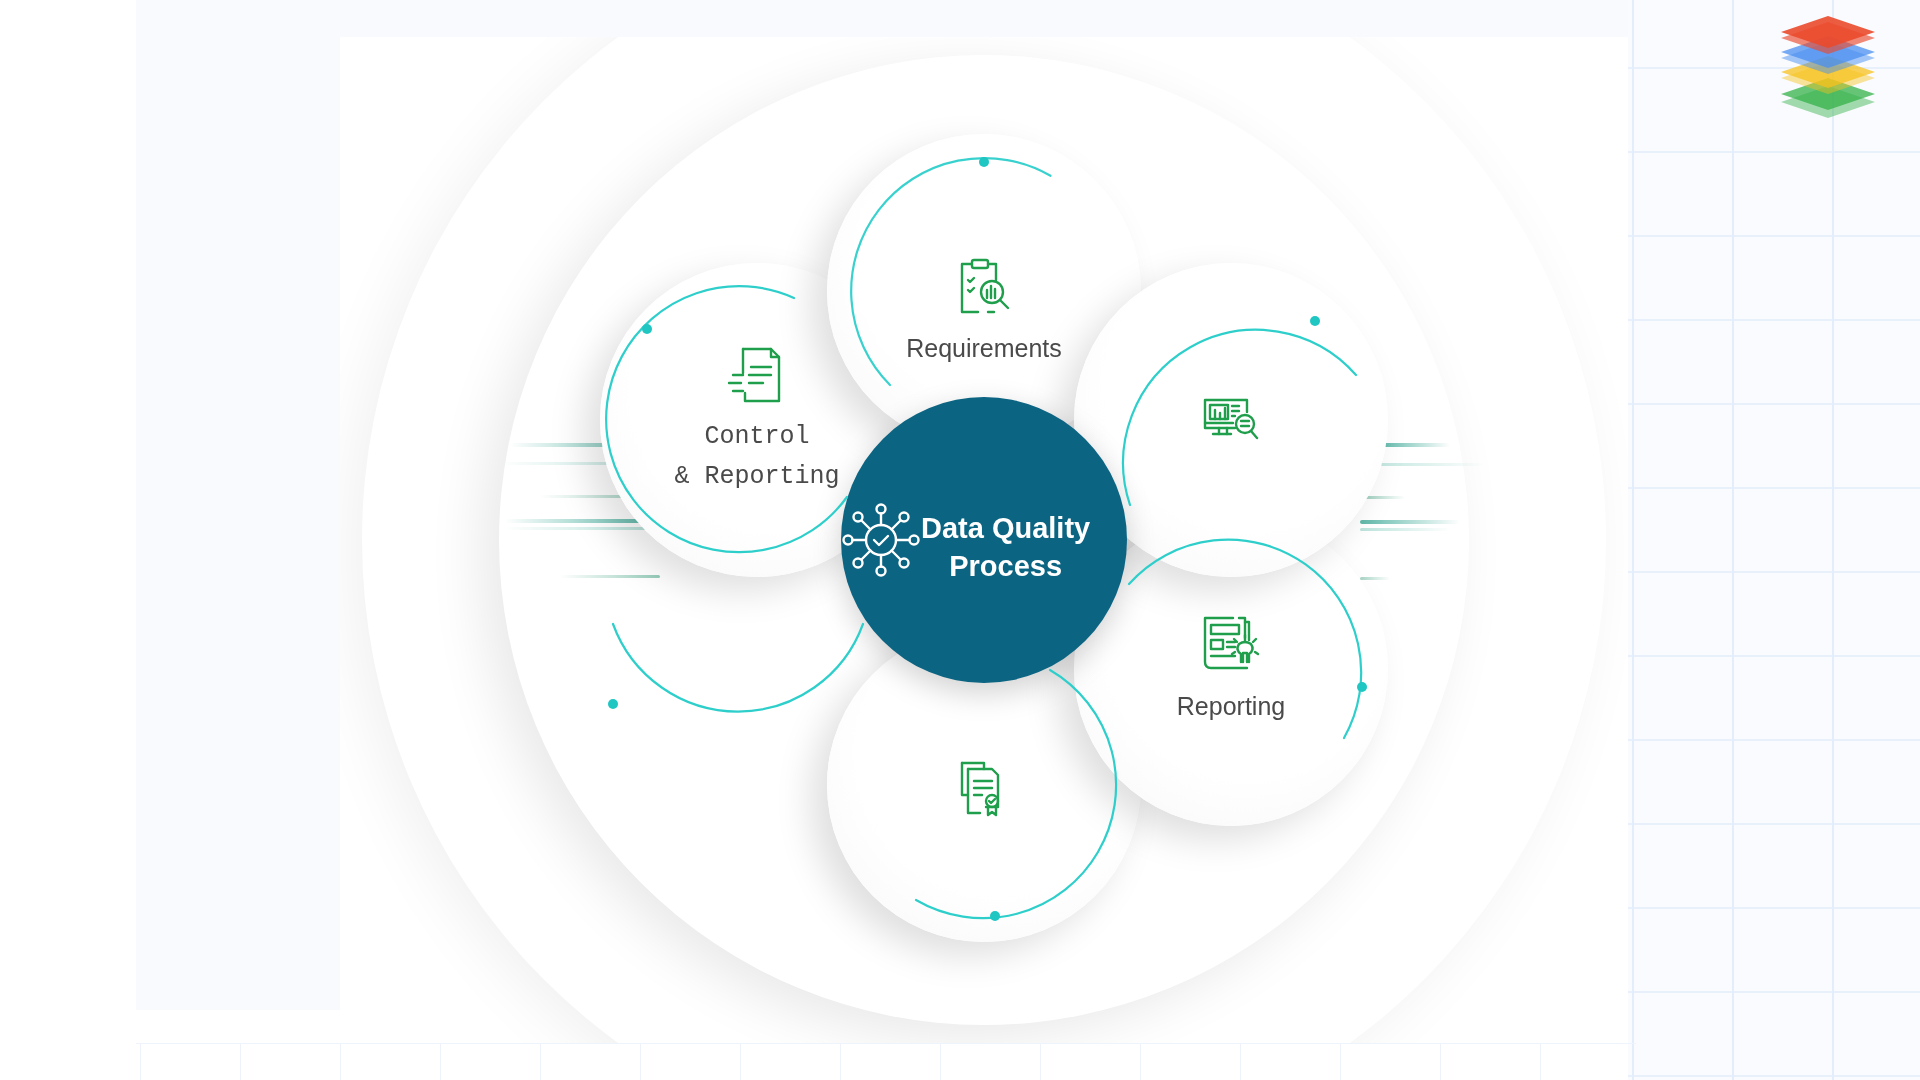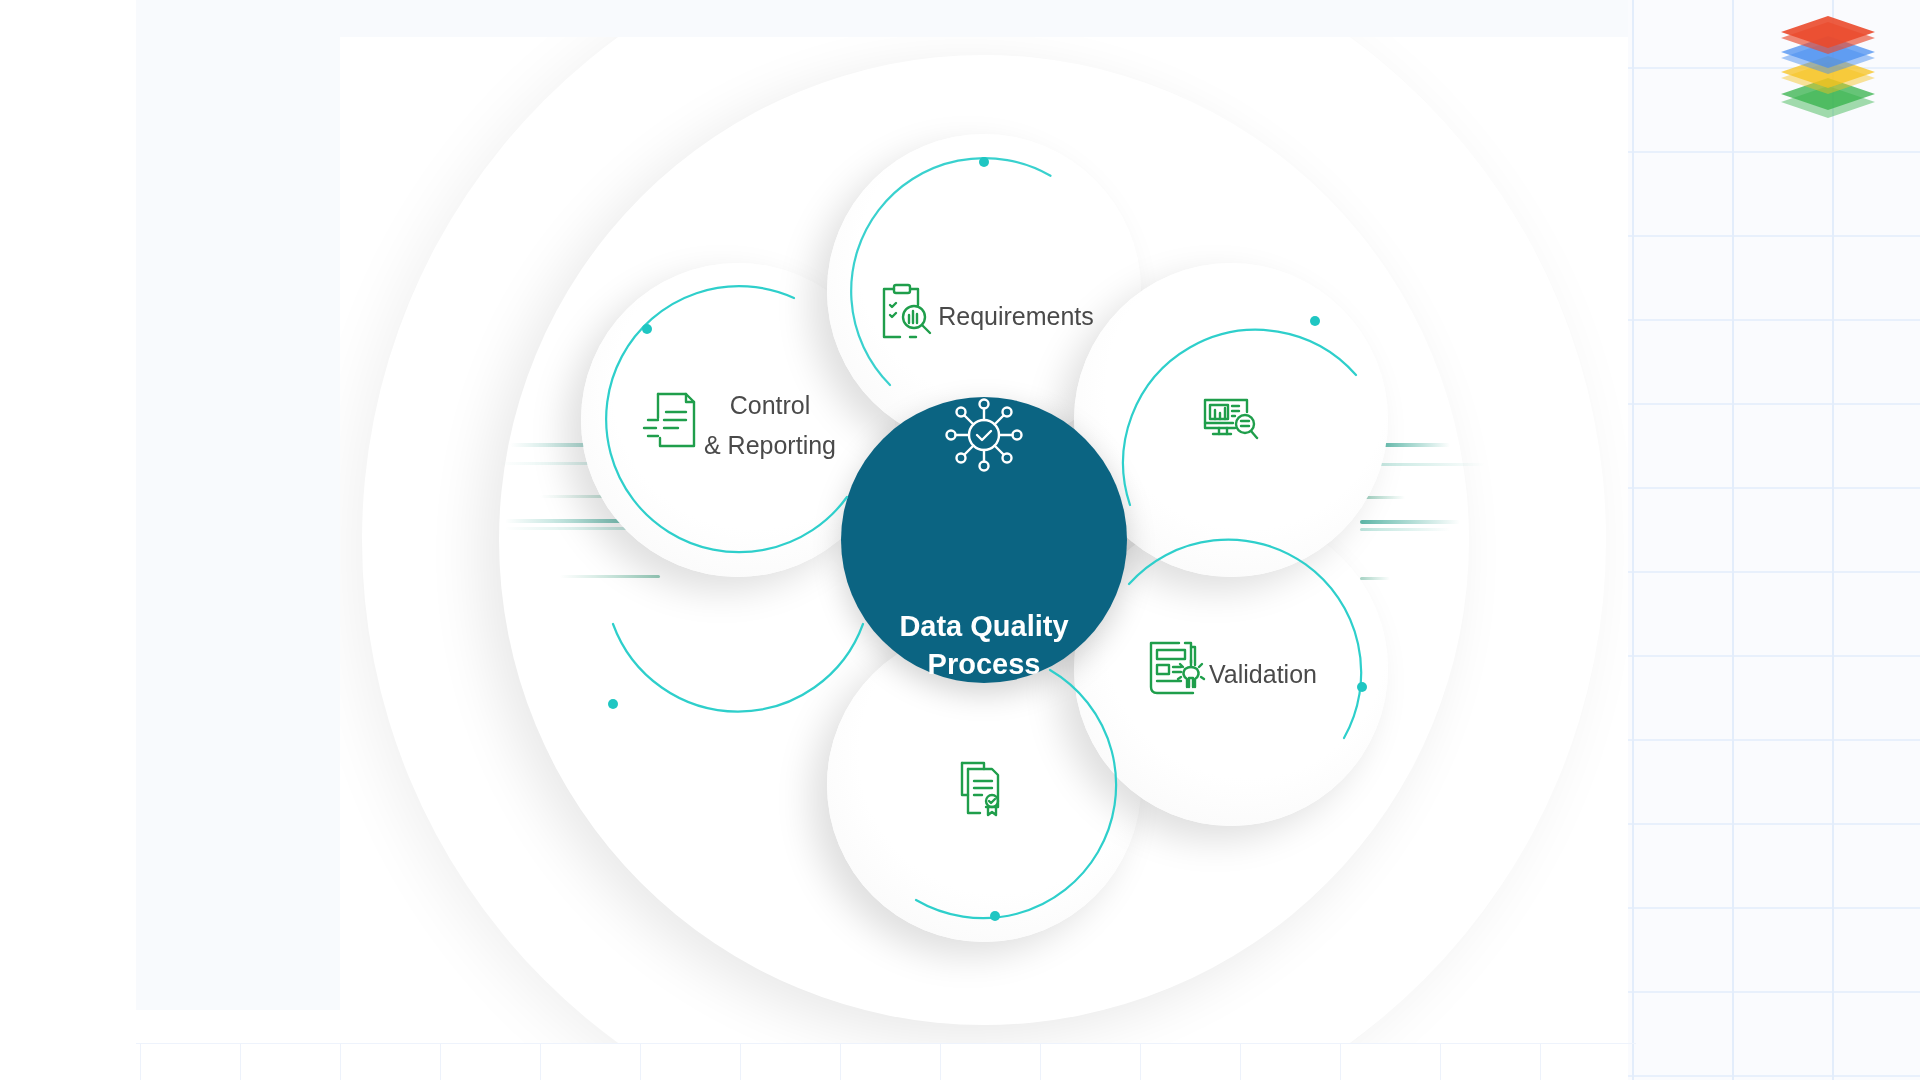--- a/index.html
+++ b/index.html
@@ -49,32 +49,32 @@
   }
   .streaks { position:absolute; }
   .streak { position:absolute; height:4px; border-radius:2px; }
   .petal {
     position:absolute; width:314px; height:314px; border-radius:50%;
     background:radial-gradient(circle at 55% 40%, #ffffff 55%, #f6f6f6 100%);
     box-shadow: -16px 14px 36px rgba(0,0,0,0.13);
   }
   .petal-content {
     position:absolute; left:0; top:0; width:314px; height:314px;
-    display:flex; flex-direction:row; align-items:center; justify-content:center;
+    display:flex; flex-direction:column; align-items:center; justify-content:center;
   }
   .petal-icon { width:64px; height:64px; }
   .petal-label {
     margin-top:10px; text-align:center; color:#4a4a4a;
     font-size:25px; line-height:40px; white-space:pre-line;
   }
   .center-hub {
     position:absolute; left:841px; top:397px; width:286px; height:286px;
     border-radius:50%; background:#0b6482;
     box-shadow: 0 10px 30px rgba(0,0,0,0.18);
-    display:flex; flex-direction:column; align-items:center; justify-content:space-between;
+    display:flex; flex-direction:row; align-items:center; justify-content:flex-start;
   }
   .center-title {
     color:#ffffff; font-weight:bold; font-size:29px; line-height:38px;
     text-align:center; white-space:pre-line; margin-top:14px;
   }
   .arcs { position:absolute; left:0; top:0; width:1920px; height:1080px; pointer-events:none; }
   .logo { position:absolute; left:1778px; top:14px; width:100px; height:106px; }
 </style>
 </head>
 <body>
@@ -136,25 +136,25 @@
             <path d="M28 35 H36"></path>
             <path d="M12 44 H36"></path>
           <path d="M42 50 V42 Q36 38 40 32 Q46 28 52 32 Q56 38 50 42 V50"></path>
           <path d="M44 50 V41 H48 V50"></path>
           <path d="M38 30 l-3 -3"></path>
             <path d="M54 30 l3 -3"></path>
             <path d="M36 40 l-3 2"></path>
             <path d="M56 40 l3 2"></path>
             <path d="M46 26 V23"></path>
         </svg>
-        <div class="petal-label">Validation</div>
-      </div>
-    </div>
-
-    <div class="petal" style="left:581px; top:263px;">
+        <div class="petal-label">Reporting</div>
+      </div>
+    </div>
+
+    <div class="petal" style="left:600px; top:263px;font-family:Liberation Mono, monospace;">
       <div class="petal-content">
         <svg class="petal-icon" viewBox="0 0 64 64" fill="none" stroke="#1f9e4b" stroke-width="2.4" stroke-linejoin="round" stroke-linecap="round">
           <path d="M18 6 H46 L54 14 V58 H20 V50"></path>
             <path d="M18 6 V30"></path>
             <path d="M46 6 V14 H54"></path>
           <path d="M26 24 H46"></path>
             <path d="M24 32 H46"></path>
             <path d="M24 40 H38"></path>
           <path d="M8 32 H18"></path>
             <path d="M4 40 H16"></path>

